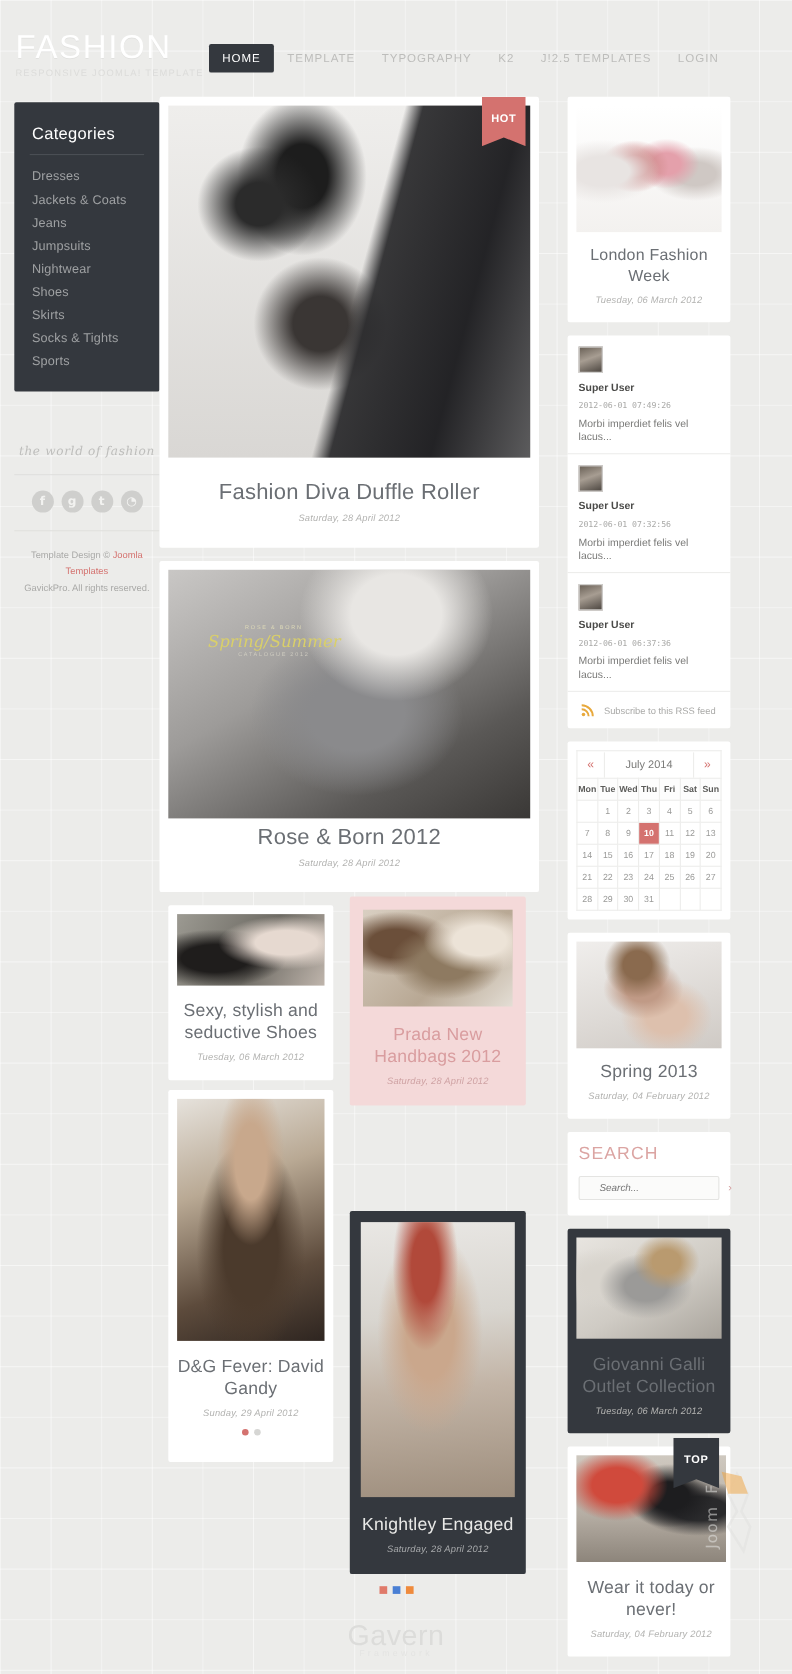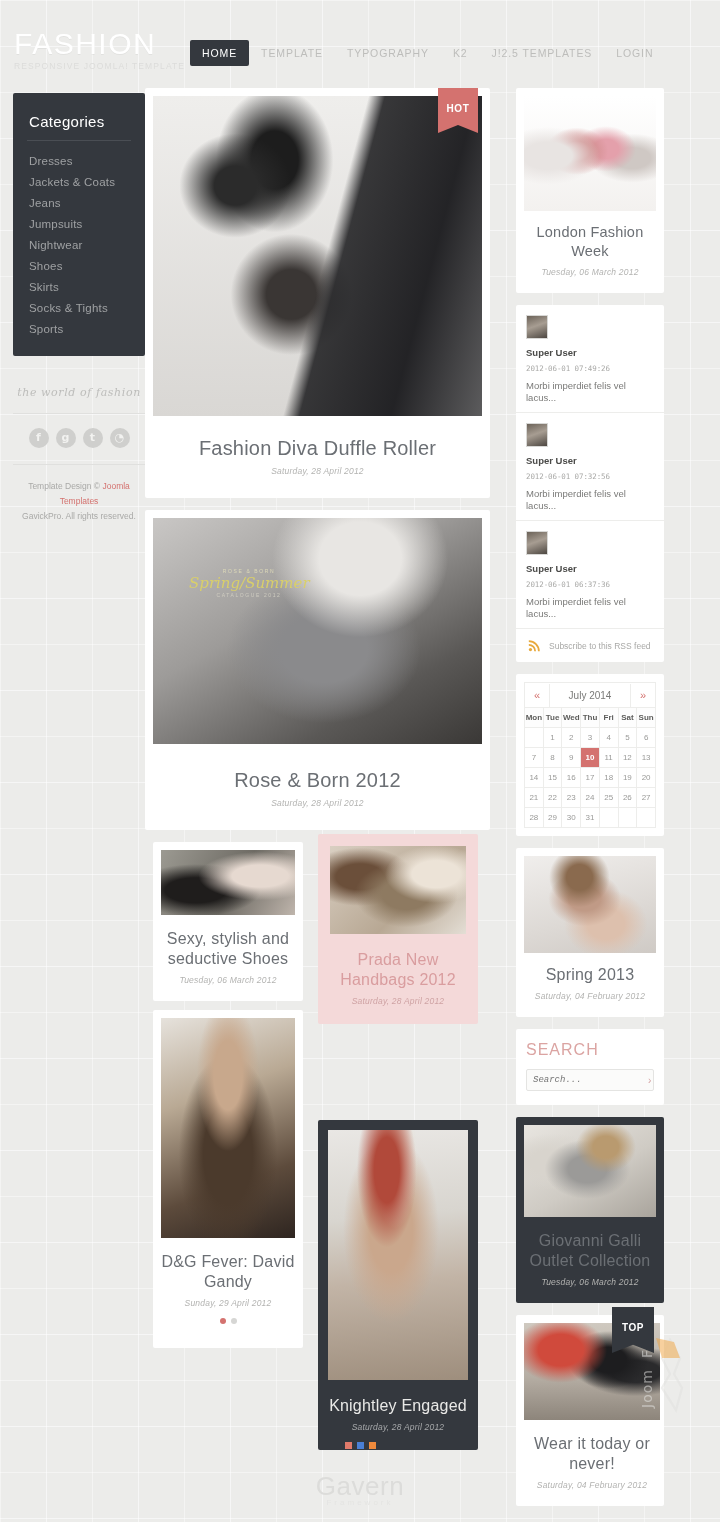--- a/index.html
+++ b/index.html
@@ -48,21 +48,21 @@
   .cat-box{ background:#34383e; padding:14px 0 16px 0; border-radius:2px; }
   .cat-title{
     color:#ffffff; font-size:15px; font-weight:400; letter-spacing:.3px;
     padding:6px 16px 10px 16px; border-bottom:1px solid #4a4e54; margin:0 14px 10px 14px;
     padding-left:2px;
   }
   .cat-list{ list-style:none; padding:0 16px; }
   .cat-list li{ color:#9fa1a3; font-size:11.5px; line-height:21px; letter-spacing:.2px; }
 
   .slogan{
-    margin-top:30px; text-align:center; color:#bdbdbb;
+    margin-top:48px; text-align:center; color:#bdbdbb;
     font-size:11px; font-style:italic; letter-spacing:.6px;
     font-family:"DejaVu Serif", serif;
     padding-bottom:14px; border-bottom:1px solid #e0e0de;
   }
   .social{ display:flex; justify-content:center; gap:7px; padding:14px 0 16px 0; border-bottom:1px solid #e0e0de;}
   .sicon{
     width:20px;height:20px;border-radius:50%;background:#cfcfcd;color:#f2f2f0;
     font-size:11px; line-height:20px; text-align:center; font-weight:bold;
     font-family:"DejaVu Sans", sans-serif;
   }
@@ -154,22 +154,23 @@
 
   
   .search-mod{ padding:12px 10px 14px 10px; }
   .search-title{ font-size:16px; color:#dba4a2; letter-spacing:1px; font-weight:400; }
   .search-box{
     margin-top:10px; height:22px; border:1px solid #e4e4e2; background:#fbfbfa;
     display:flex; align-items:center; padding:0 6px; border-radius:2px;
   }
   .search-box input{
     border:none; outline:none; background:transparent; flex:1;
-    font-size:9px; color:#b6b6b4; font-family:Liberation Mono, monospace;
+    font-size:9px; color:#b6b6b4; font-family:Liberation Sans, sans-serif;
     font-style:italic;
+    margin-left:12px;
   }
   .search-go{ font-size:10px; color:#d4a0a0; }
 
   
   .footer{ position:absolute; left:0; top:1442px; width:720px; text-align:center; }
   .fdots{ display:flex; gap:5px; justify-content:center; }
   .fdots span{ width:7px; height:7px; display:block; }
   .gavern{ margin-top:22px; font-size:26px; color:#dcdcda; font-weight:300; letter-spacing:.5px; }
   .gavern-sub{ font-size:8px; color:#e4e4e2; letter-spacing:3px; margin-top:-4px;}
 
@@ -255,21 +256,21 @@
       <div class="ph" style="position:relative;height:226px;background:
           radial-gradient(ellipse at 63% 18%, #e8e6e3 0 14%, rgba(232,230,227,0) 30%),
           radial-gradient(ellipse at 52% 58%, #8a8a8c 0 18%, rgba(138,138,140,0) 40%),
           linear-gradient(150deg,#c9c7c5 0%,#9d9b99 40%,#5a5856 75%,#3a3836 100%);">
         <div style="position:absolute;left:36px;top:50px;text-align:center;width:120px;">
           <div style="font-size:5px;letter-spacing:1.6px;color:#ddd9b8;">ROSE &amp; BORN</div>
           <div style="font-family:'DejaVu Serif',serif;font-style:italic;font-size:15px;color:#d9cf6a;line-height:18px;">Spring/Summer</div>
           <div style="font-size:5px;letter-spacing:1.6px;color:#cfccc0;">CATALOGUE 2012</div>
         </div>
       </div>
-      <div style="padding-top:24px;">
+      <div style="padding-top:5px;">
         <div class="card-title">Rose &amp; Born 2012</div>
         <div class="card-date">Saturday, 28 April 2012</div>
       </div>
     </div>
 
     <div style="position:relative;margin-top:12px;">
       <div class="card" style="position:absolute;left:8px;top:0;width:150px;padding:8px 8px 16px 8px;">
         <div class="ph" style="height:65px;background:
             radial-gradient(ellipse at 74% 40%, #e6d9d0 0 20%, rgba(230,217,208,0) 44%),
             radial-gradient(ellipse at 26% 62%, #1f1d1c 0 22%, rgba(31,29,28,0) 46%),

